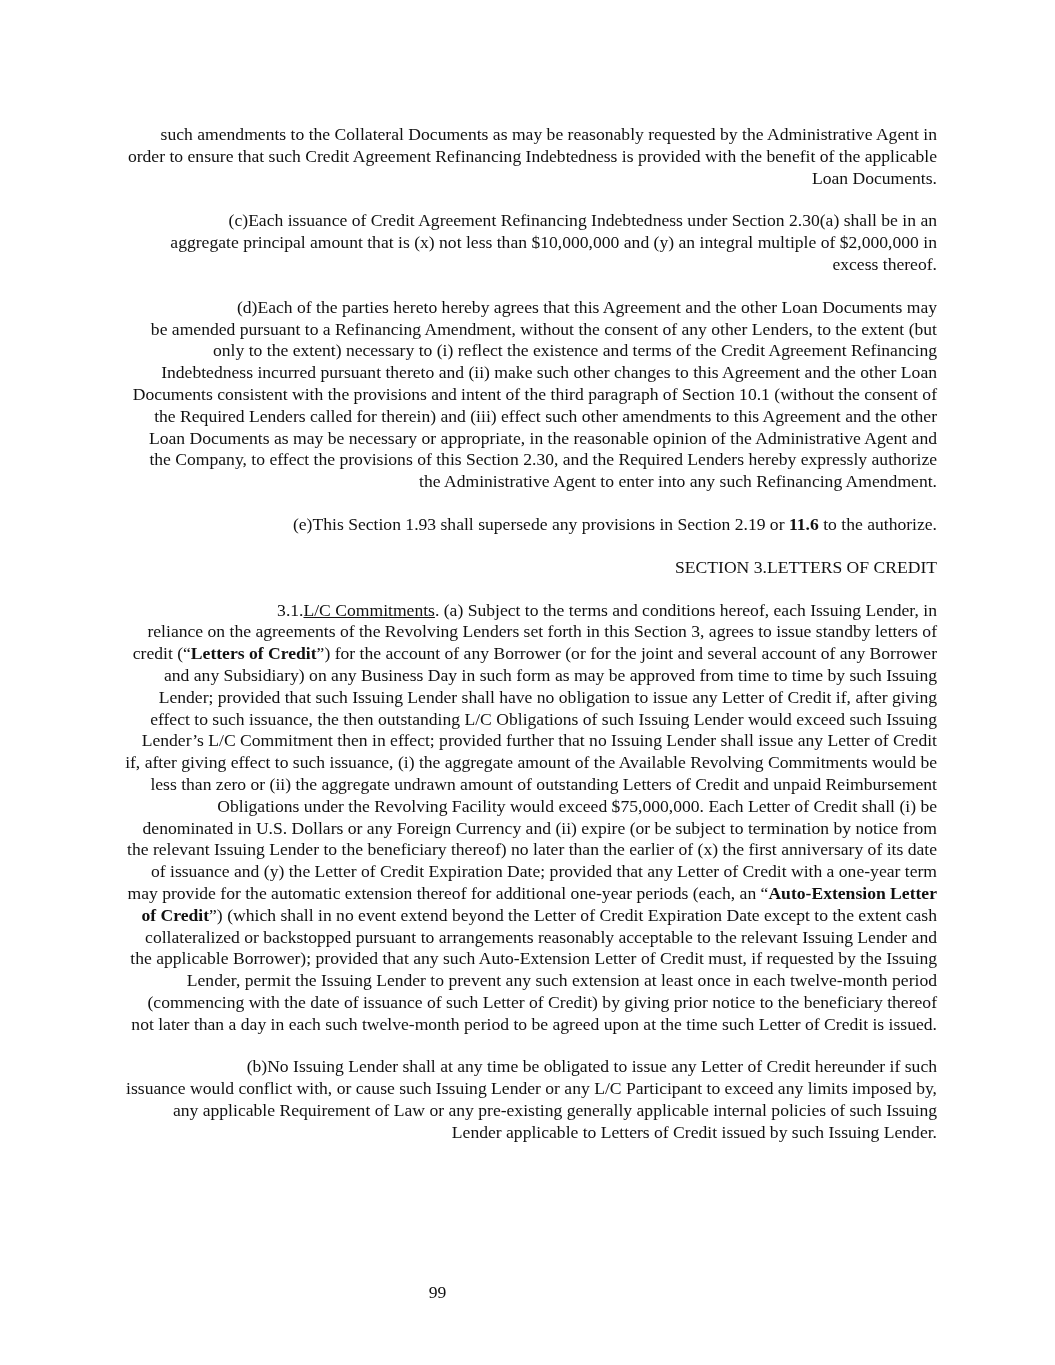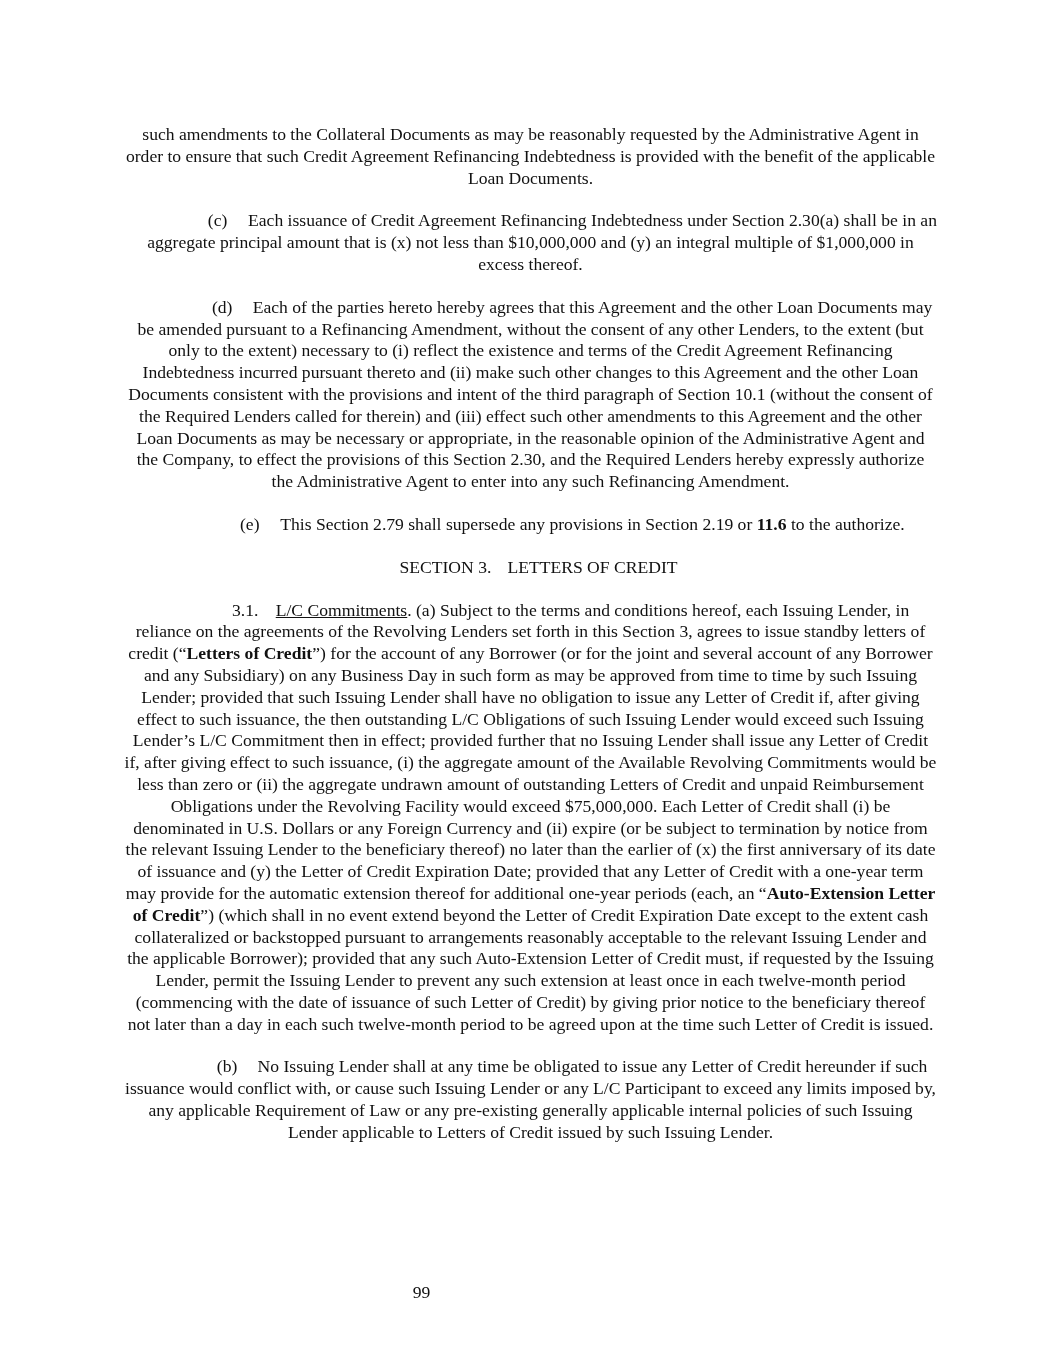--- a/index.html
+++ b/index.html
@@ -18,58 +18,58 @@
     .page {
       position: absolute;
       left: 124px;
       top: 124px;
       width: 813px;
       font-size: 17.6px;
       line-height: 21.8px;
     }
     .para {
       margin: 0 0 21px 0;
-      text-align: center;
+      text-align: right;
       white-space: normal;
     }
     .indent {
       text-indent: 63px;
     }
     .label {
       display: inline-block;
       text-indent: 0;
       width: 61px;
     }
     .heading-num {
       display: inline-block;
       width: 124px;
     }
     b { font-weight: bold; }
     u { }
     .page-number {
       position: absolute;
-      left: 0;
+      left: 16px;
       width: 843px;
       top: 1282px;
       text-align: center;
       font-size: 17.6px;
     }
   </style>
 </head>
 <body>
 
 <div class="page">
 
   <p class="para">such amendments to the Collateral Documents as may be reasonably requested by the Administrative Agent in order to ensure that such Credit Agreement Refinancing Indebtedness is provided with the benefit of the applicable Loan Documents.</p>
 
-  <p class="para indent"><span class="label">(c)</span><span>Each issuance of Credit Agreement Refinancing Indebtedness under Section 2.30(a) shall be in an aggregate principal amount that is (x) not less than $10,000,000 and (y) an integral multiple of $1,000,000 in excess thereof.</span></p>
+  <p class="para indent"><span class="label">(c)</span><span>Each issuance of Credit Agreement Refinancing Indebtedness under Section 2.30(a) shall be in an aggregate principal amount that is (x) not less than $10,000,000 and (y) an integral multiple of $2,000,000 in excess thereof.</span></p>
 
   <p class="para indent"><span class="label">(d)</span><span>Each of the parties hereto hereby agrees that this Agreement and the other Loan Documents may be amended pursuant to a Refinancing Amendment, without the consent of any other Lenders, to the extent (but only to the extent) necessary to (i) reflect the existence and terms of the Credit Agreement Refinancing Indebtedness incurred pursuant thereto and (ii) make such other changes to this Agreement and the other Loan Documents consistent with the provisions and intent of the third paragraph of Section 10.1 (without the consent of the Required Lenders called for therein) and (iii) effect such other amendments to this Agreement and the other Loan Documents as may be necessary or appropriate, in the reasonable opinion of the Administrative Agent and the Company, to effect the provisions of this Section 2.30, and the Required Lenders hereby expressly authorize the Administrative Agent to enter into any such Refinancing Amendment.</span></p>
 
-  <p class="para indent"><span class="label">(e)</span><span>This Section 2.79 shall supersede any provisions in Section 2.19 or </span><b>11.6</b><span> to the authorize.</span></p>
+  <p class="para indent"><span class="label">(e)</span><span>This Section 1.93 shall supersede any provisions in Section 2.19 or </span><b>11.6</b><span> to the authorize.</span></p>
 
   <p class="para"><span class="heading-num">SECTION 3.</span><span>LETTERS OF CREDIT</span></p>
 
   <p class="para indent"><span class="label">3.1.</span><u>L/C Commitments</u><span>. (a) Subject to the terms and conditions hereof, each Issuing Lender, in reliance on the agreements of the Revolving Lenders set forth in this Section 3, agrees to issue standby letters of credit (“</span><b>Letters of Credit</b><span>”) for the account of any Borrower (or for the joint and several account of any Borrower and any Subsidiary) on any Business Day in such form as may be approved from time to time by such Issuing Lender; provided that such Issuing Lender shall have no obligation to issue any Letter of Credit if, after giving effect to such issuance, the then outstanding L/C Obligations of such Issuing Lender would exceed such Issuing Lender’s L/C Commitment then in effect; provided further that no Issuing Lender shall issue any Letter of Credit if, after giving effect to such issuance, (i) the aggregate amount of the Available Revolving Commitments would be less than zero or (ii) the aggregate undrawn amount of outstanding Letters of Credit and unpaid Reimbursement Obligations under the Revolving Facility would exceed $75,000,000. Each Letter of Credit shall (i) be denominated in U.S. Dollars or any Foreign Currency and (ii) expire (or be subject to termination by notice from the relevant Issuing Lender to the beneficiary thereof) no later than the earlier of (x) the first anniversary of its date of issuance and (y) the Letter of Credit Expiration Date; provided that any Letter of Credit with a one-year term may provide for the automatic extension thereof for additional one-year periods (each, an “</span><b>Auto-Extension Letter of Credit</b><span>”) (which shall in no event extend beyond the Letter of Credit Expiration Date except to the extent cash collateralized or backstopped pursuant to arrangements reasonably acceptable to the relevant Issuing Lender and the applicable Borrower); provided that any such Auto-Extension Letter of Credit must, if requested by the Issuing Lender, permit the Issuing Lender to prevent any such extension at least once in each twelve-month period (commencing with the date of issuance of such Letter of Credit) by giving prior notice to the beneficiary thereof not later than a day in each such twelve-month period to be agreed upon at the time such Letter of Credit is issued.</span></p>
 
   <p class="para indent"><span class="label">(b)</span><span>No Issuing Lender shall at any time be obligated to issue any Letter of Credit hereunder if such issuance would conflict with, or cause such Issuing Lender or any L/C Participant to exceed any limits imposed by, any applicable Requirement of Law or any pre-existing generally applicable internal policies of such Issuing Lender applicable to Letters of Credit issued by such Issuing Lender.</span></p>
 
 </div>
 
 <div class="page-number">99</div>

